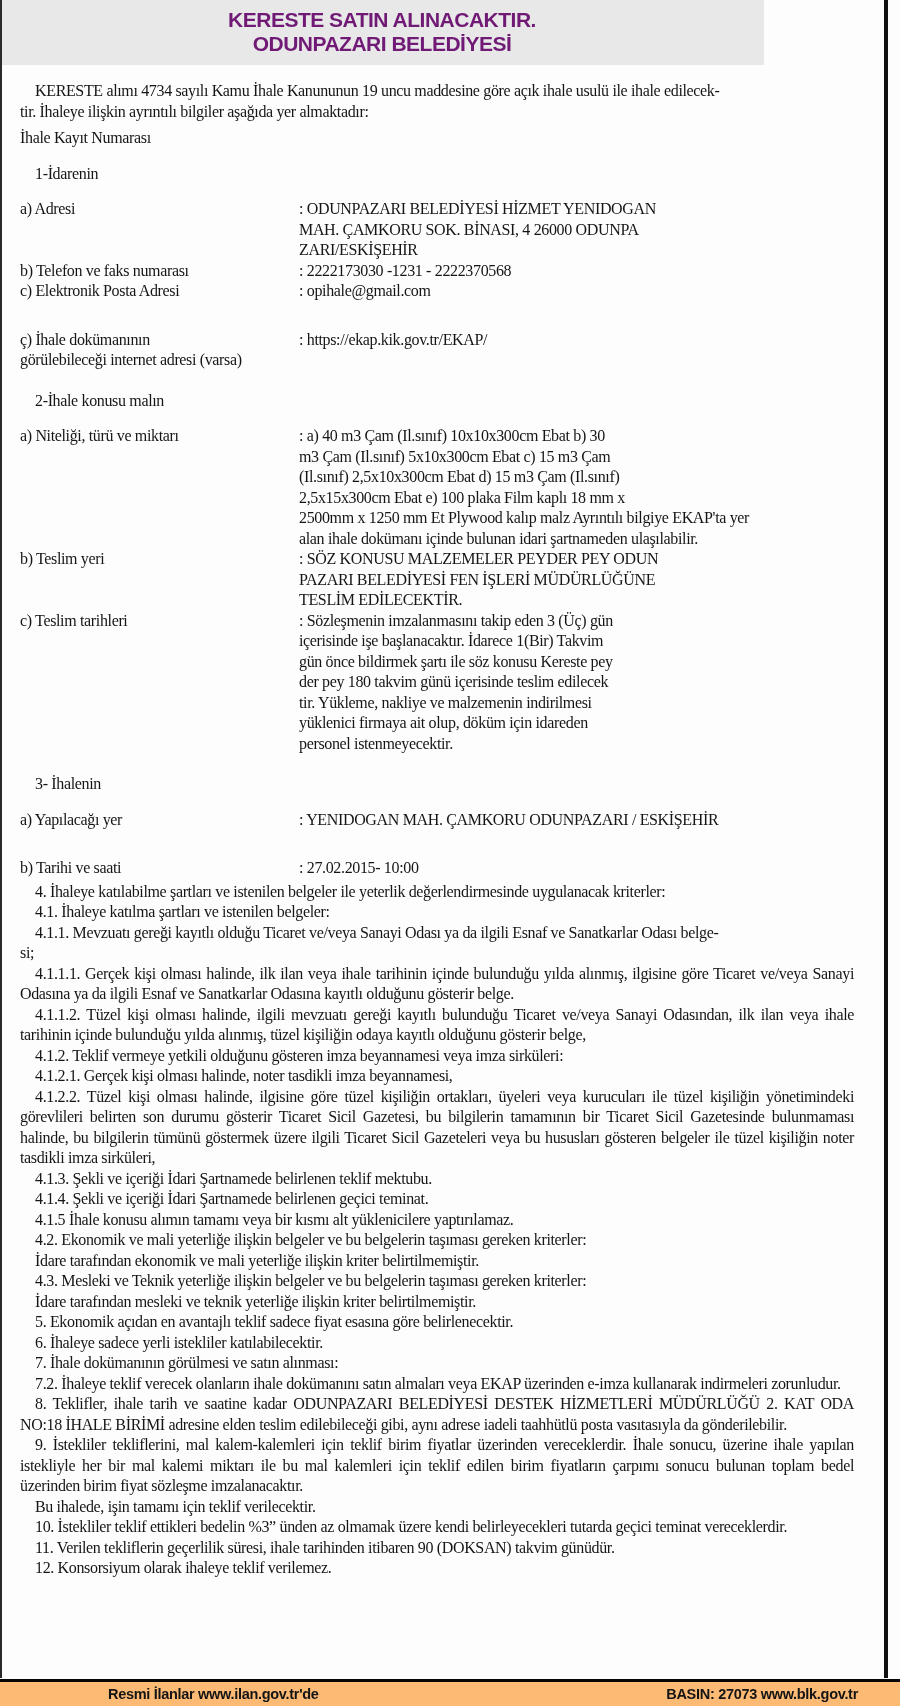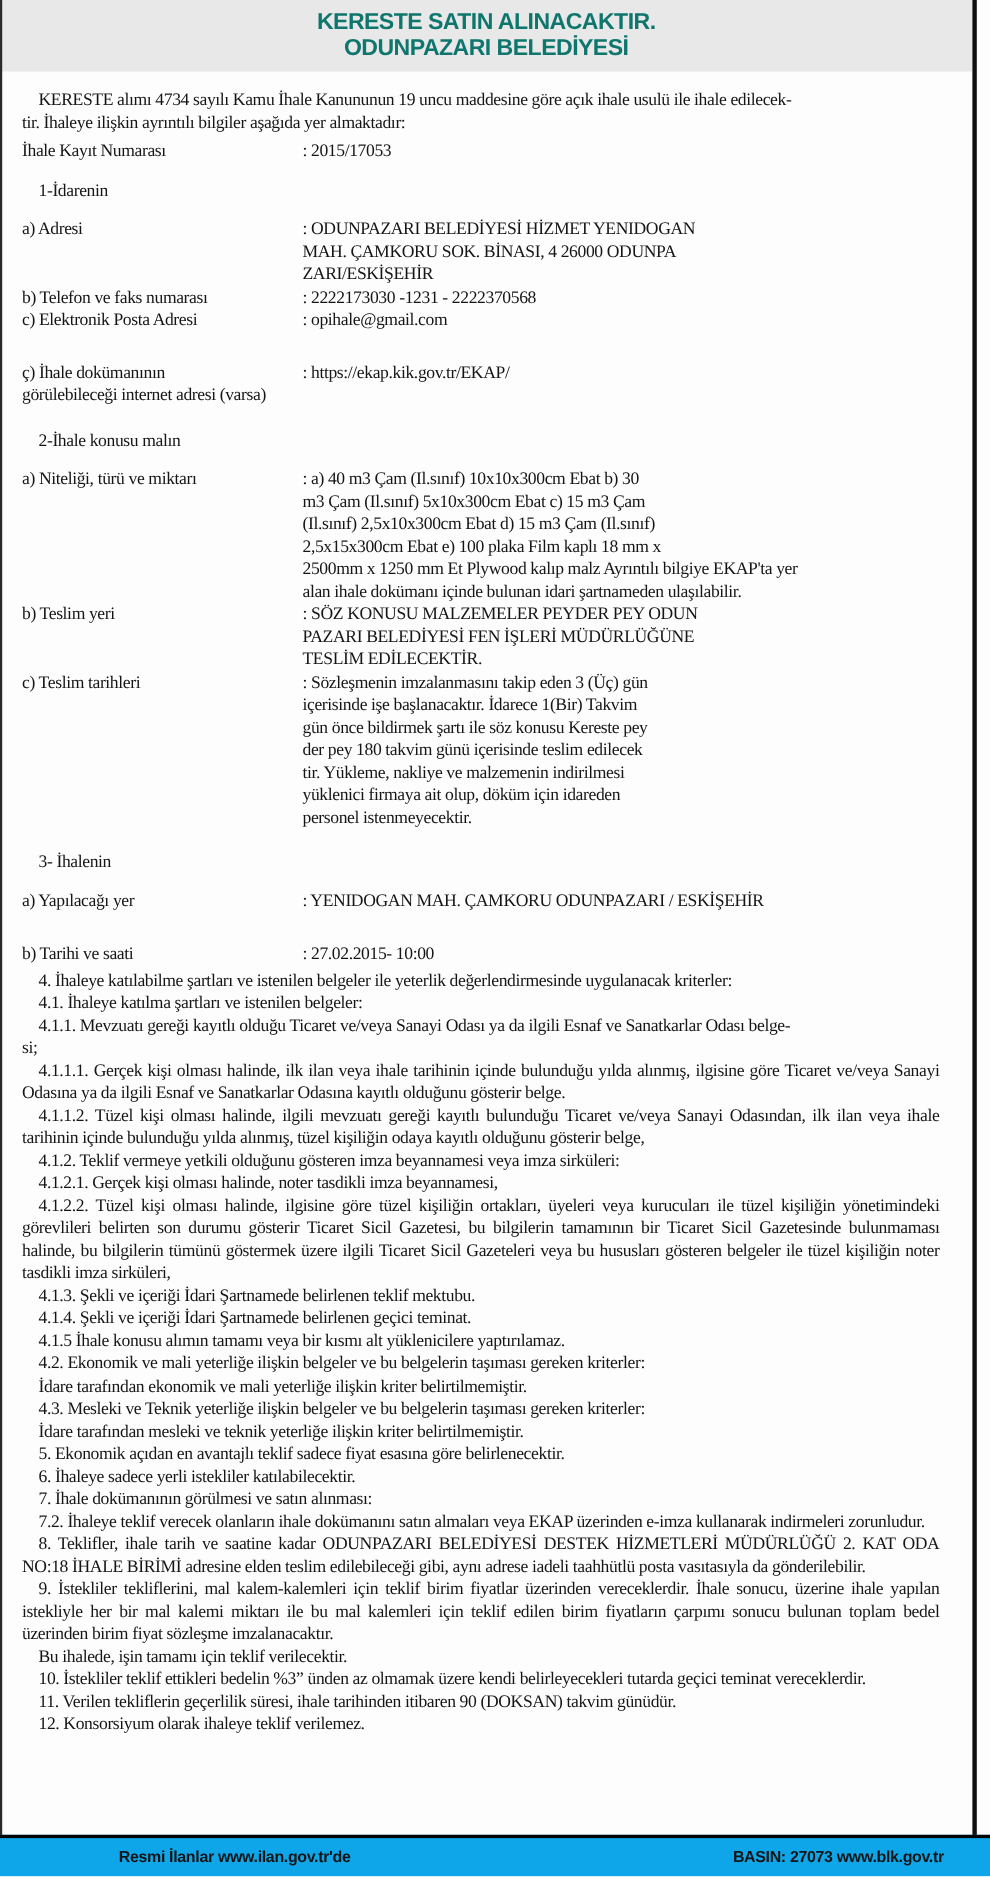--- a/index.html
+++ b/index.html
@@ -8,62 +8,62 @@
     width:900px; height:1706px;
     background:#fdfdfd;
     font-family:"Liberation Serif", serif;
     color:#151515;
     overflow:hidden;
   }
   .border-left  { position:absolute; left:0;    top:0; bottom:28px; width:2px; background:#2a2a2a; }
   .border-right { position:absolute; left:884px; top:0; bottom:28px; width:4px; background:#101010; }
 
   .masthead {
-    width:884px;
+    width:764px;
     background:#e8e8e9;
     text-align:center;
     font-family:"Liberation Sans", sans-serif;
     font-weight:bold;
     font-size:21px;
     line-height:24px;
     letter-spacing:-0.5px;
-    color:#0f766e;
+    color:#701a75;
     padding:8px 0 9px 0;
   }
 
   .content {
     padding:16px 46px 0 20px;
     font-size:16px;
     line-height:20.5px;
     letter-spacing:-0.35px;
   }
 
   .para {
     margin:0;
     text-align:justify;
     text-indent:15px;
     white-space:pre-line;
   }
   .intro { margin-bottom:6px; }
 
-  .kvrow { display:flex; }
+  .kvrow { display:flex;gap:24px; }
   .kvlabel { width:255px; flex:none; white-space:pre; }
   .kvvalue { flex:1; white-space:pre-line; }
 
   .sechead { margin:15px; }
 
   .mt-lg { margin-top:20px; }
   .mt-md { margin-top:28px;justify-content:space-between; }
 
   .paragraphs { margin-top:3px; }
 
   .footer {
     position:absolute; left:0; right:0; bottom:0;
-    height:38px;
-    background:#0ea5e9;
+    height:27px;
+    background:#fdba74;
     border-top:3px solid #050505;
     display:flex;
     align-items:center;
     justify-content:space-between;
     padding:0 42px 0 108px;
     box-sizing:border-box;
     font-family:"Liberation Sans", sans-serif;
     font-weight:bold;
     font-size:14.5px;
     letter-spacing:-0.3px;
@@ -80,21 +80,20 @@
     <div>ODUNPAZARI BELEDİYESİ</div>
   </div>
 
   <div class="content">
 
     <p class="para intro">KERESTE alımı 4734 sayılı Kamu İhale Kanununun 19 uncu maddesine göre açık ihale usulü ile ihale edilecek-
 tir. İhaleye ilişkin ayrıntılı bilgiler aşağıda yer almaktadır:</p>
 
     <div class="kvrow">
       <span class="kvlabel">İhale Kayıt Numarası</span>
-      <span class="kvvalue">: 2015/17053</span>
     </div>
 
     <div class="sechead">1-İdarenin</div>
 
     <div class="kvrow">
       <span class="kvlabel">a) Adresi</span>
       <span class="kvvalue">: ODUNPAZARI BELEDİYESİ HİZMET YENIDOGAN
 MAH. ÇAMKORU SOK. BİNASI, 4 26000 ODUNPA
 ZARI/ESKİŞEHİR</span>
     </div>

